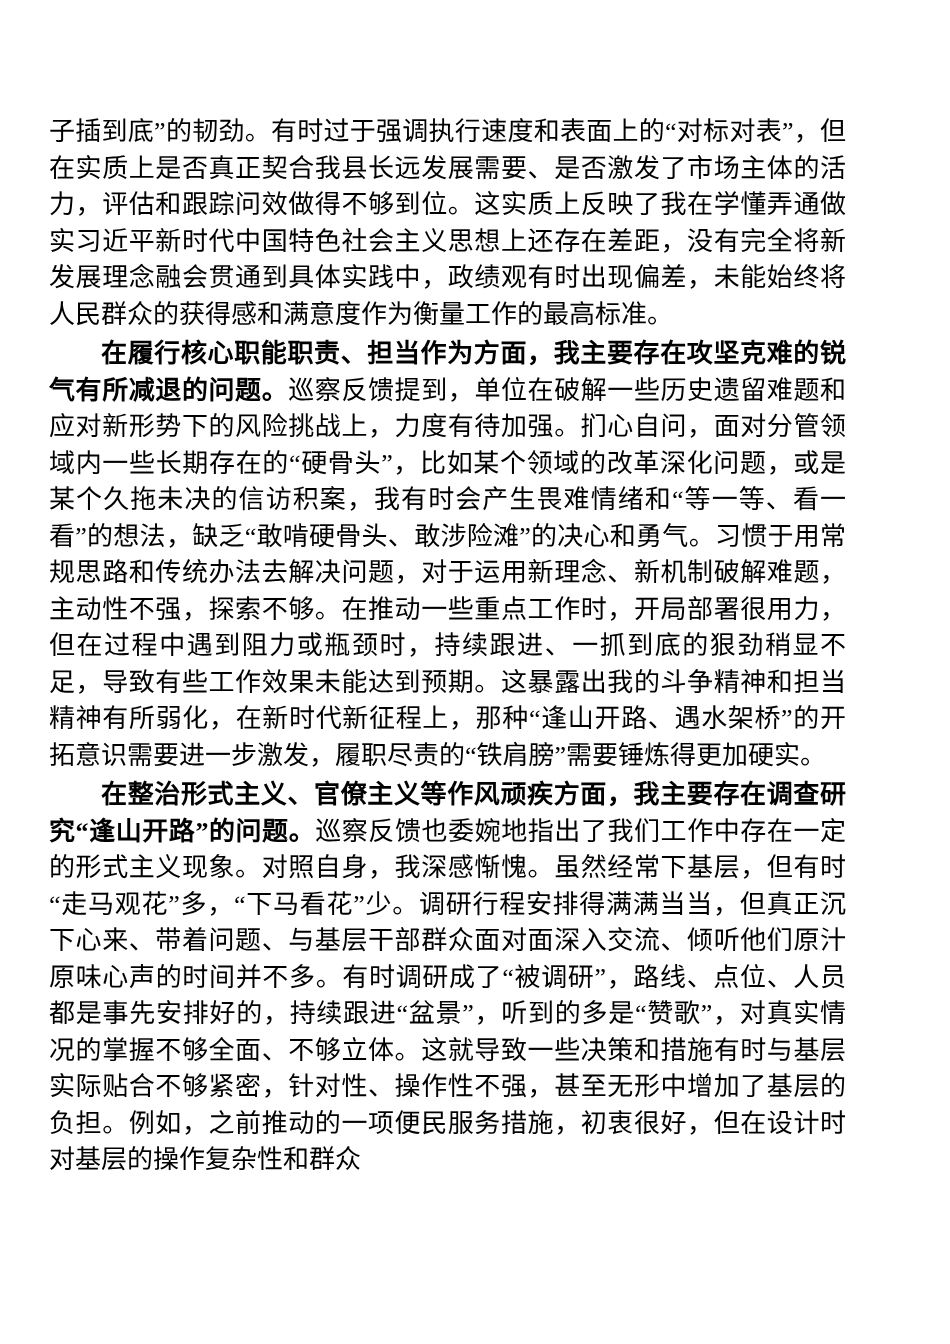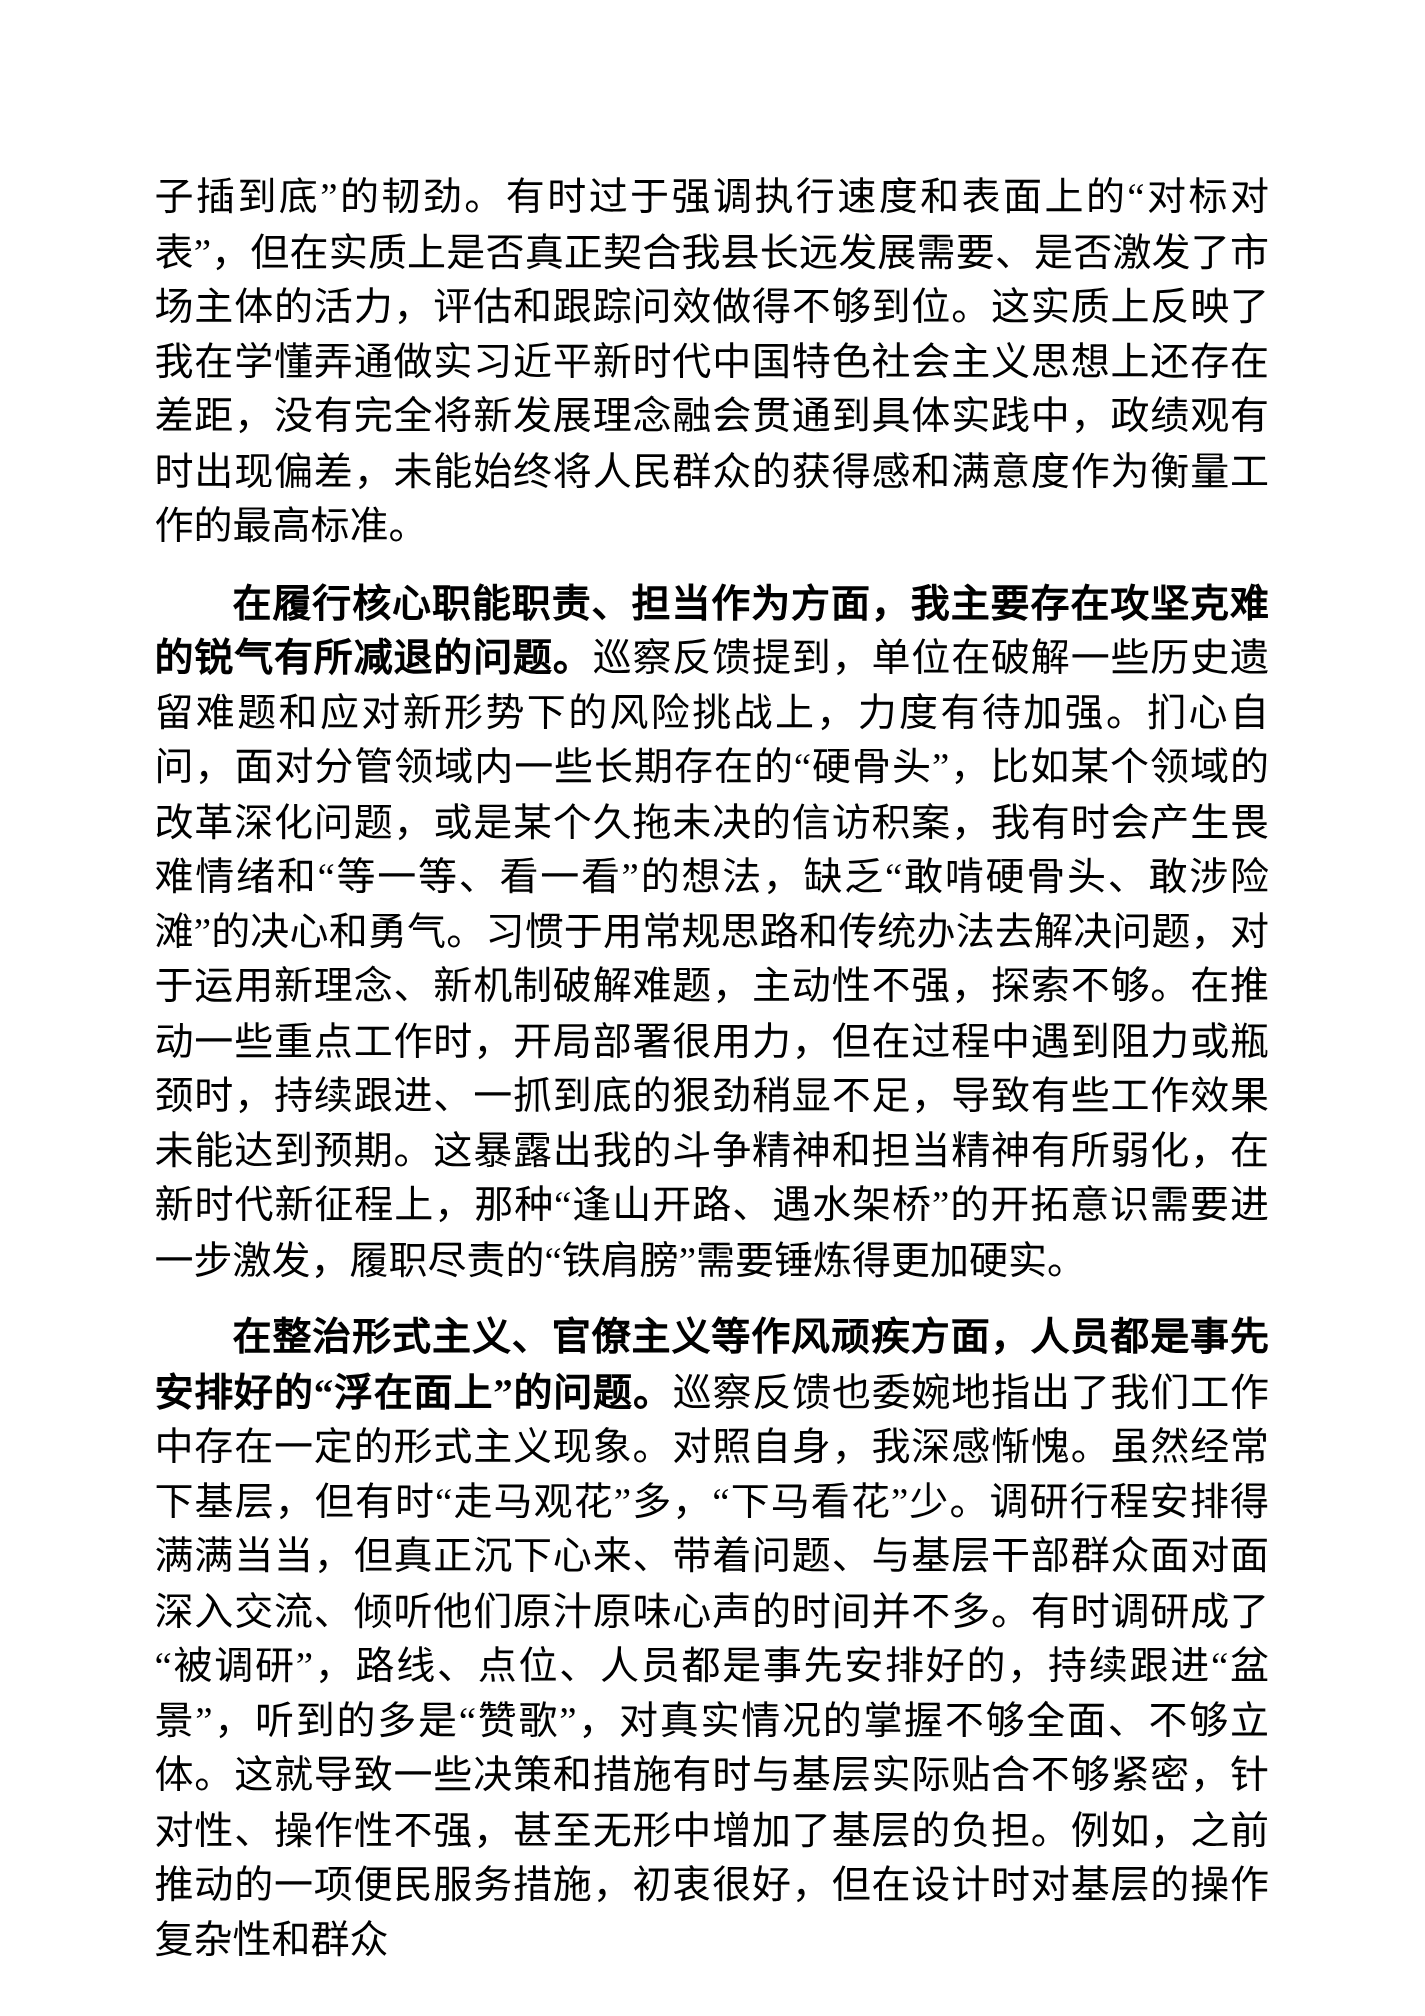--- a/index.html
+++ b/index.html
@@ -9,48 +9,48 @@
   }
   body {
     width: 950px;
     height: 1344px;
     overflow: hidden;
   }
   .page {
     box-sizing: border-box;
     width: 950px;
     height: 944px;
-    padding: 114px 104px 0 103px;
+    padding: 114px 104px 0 49px;
     background: #ffffff;
     color: #000000;
     font-family: "Liberation Serif", "DejaVu Serif", serif;
     font-size: 26px;
     line-height: 36.5px;
     text-align: justify;
     text-justify: inter-ideograph;
     word-break: break-all;
   }
   .para {
     margin: 0;
     text-indent: 2em;
   }
   .para.continuation {
     text-indent: 0;
   }
   .para + .para {
-    margin-top: 15px;
+    margin-top: 3px;
   }
   .lead {
     font-weight: bold;
   }
 </style>
 </head>
 <body>
 
 <div class="page">
 
   <p class="para continuation"><span>子插到底”的韧劲。有时过于强调执行速度和表面上的“对标对表”，但在实质上是否真正契合我县长远发展需要、是否激发了市场主体的活力，评估和跟踪问效做得不够到位。这实质上反映了我在学懂弄通做实习近平新时代中国特色社会主义思想上还存在差距，没有完全将新发展理念融会贯通到具体实践中，政绩观有时出现偏差，未能始终将人民群众的获得感和满意度作为衡量工作的最高标准。</span></p>
 
   <p class="para"><span class="lead">在履行核心职能职责、担当作为方面，我主要存在攻坚克难的锐气有所减退的问题。</span><span>巡察反馈提到，单位在破解一些历史遗留难题和应对新形势下的风险挑战上，力度有待加强。扪心自问，面对分管领域内一些长期存在的“硬骨头”，比如某个领域的改革深化问题，或是某个久拖未决的信访积案，我有时会产生畏难情绪和“等一等、看一看”的想法，缺乏“敢啃硬骨头、敢涉险滩”的决心和勇气。习惯于用常规思路和传统办法去解决问题，对于运用新理念、新机制破解难题，主动性不强，探索不够。在推动一些重点工作时，开局部署很用力，但在过程中遇到阻力或瓶颈时，持续跟进、一抓到底的狠劲稍显不足，导致有些工作效果未能达到预期。这暴露出我的斗争精神和担当精神有所弱化，在新时代新征程上，那种“逢山开路、遇水架桥”的开拓意识需要进一步激发，履职尽责的“铁肩膀”需要锤炼得更加硬实。</span></p>
 
-  <p class="para"><span class="lead">在整治形式主义、官僚主义等作风顽疾方面，人员都是事先安排好的“浮在面上”的问题。</span><span>巡察反馈也委婉地指出了我们工作中存在一定的形式主义现象。对照自身，我深感惭愧。虽然经常下基层，但有时“走马观花”多，“下马看花”少。调研行程安排得满满当当，但真正沉下心来、带着问题、与基层干部群众面对面深入交流、倾听他们原汁原味心声的时间并不多。有时调研成了“被调研”，路线、点位、人员都是事先安排好的，持续跟进“盆景”，听到的多是“赞歌”，对真实情况的掌握不够全面、不够立体。这就导致一些决策和措施有时与基层实际贴合不够紧密，针对性、操作性不强，甚至无形中增加了基层的负担。例如，之前推动的一项便民服务措施，初衷很好，但在设计时对基层的操作复杂性和群众</span></p>
+  <p class="para"><span class="lead">在整治形式主义、官僚主义等作风顽疾方面，我主要存在调查研究“逢山开路”的问题。</span><span>巡察反馈也委婉地指出了我们工作中存在一定的形式主义现象。对照自身，我深感惭愧。虽然经常下基层，但有时“走马观花”多，“下马看花”少。调研行程安排得满满当当，但真正沉下心来、带着问题、与基层干部群众面对面深入交流、倾听他们原汁原味心声的时间并不多。有时调研成了“被调研”，路线、点位、人员都是事先安排好的，持续跟进“盆景”，听到的多是“赞歌”，对真实情况的掌握不够全面、不够立体。这就导致一些决策和措施有时与基层实际贴合不够紧密，针对性、操作性不强，甚至无形中增加了基层的负担。例如，之前推动的一项便民服务措施，初衷很好，但在设计时对基层的操作复杂性和群众</span></p>
 
 </div>
 
 </body></html>

